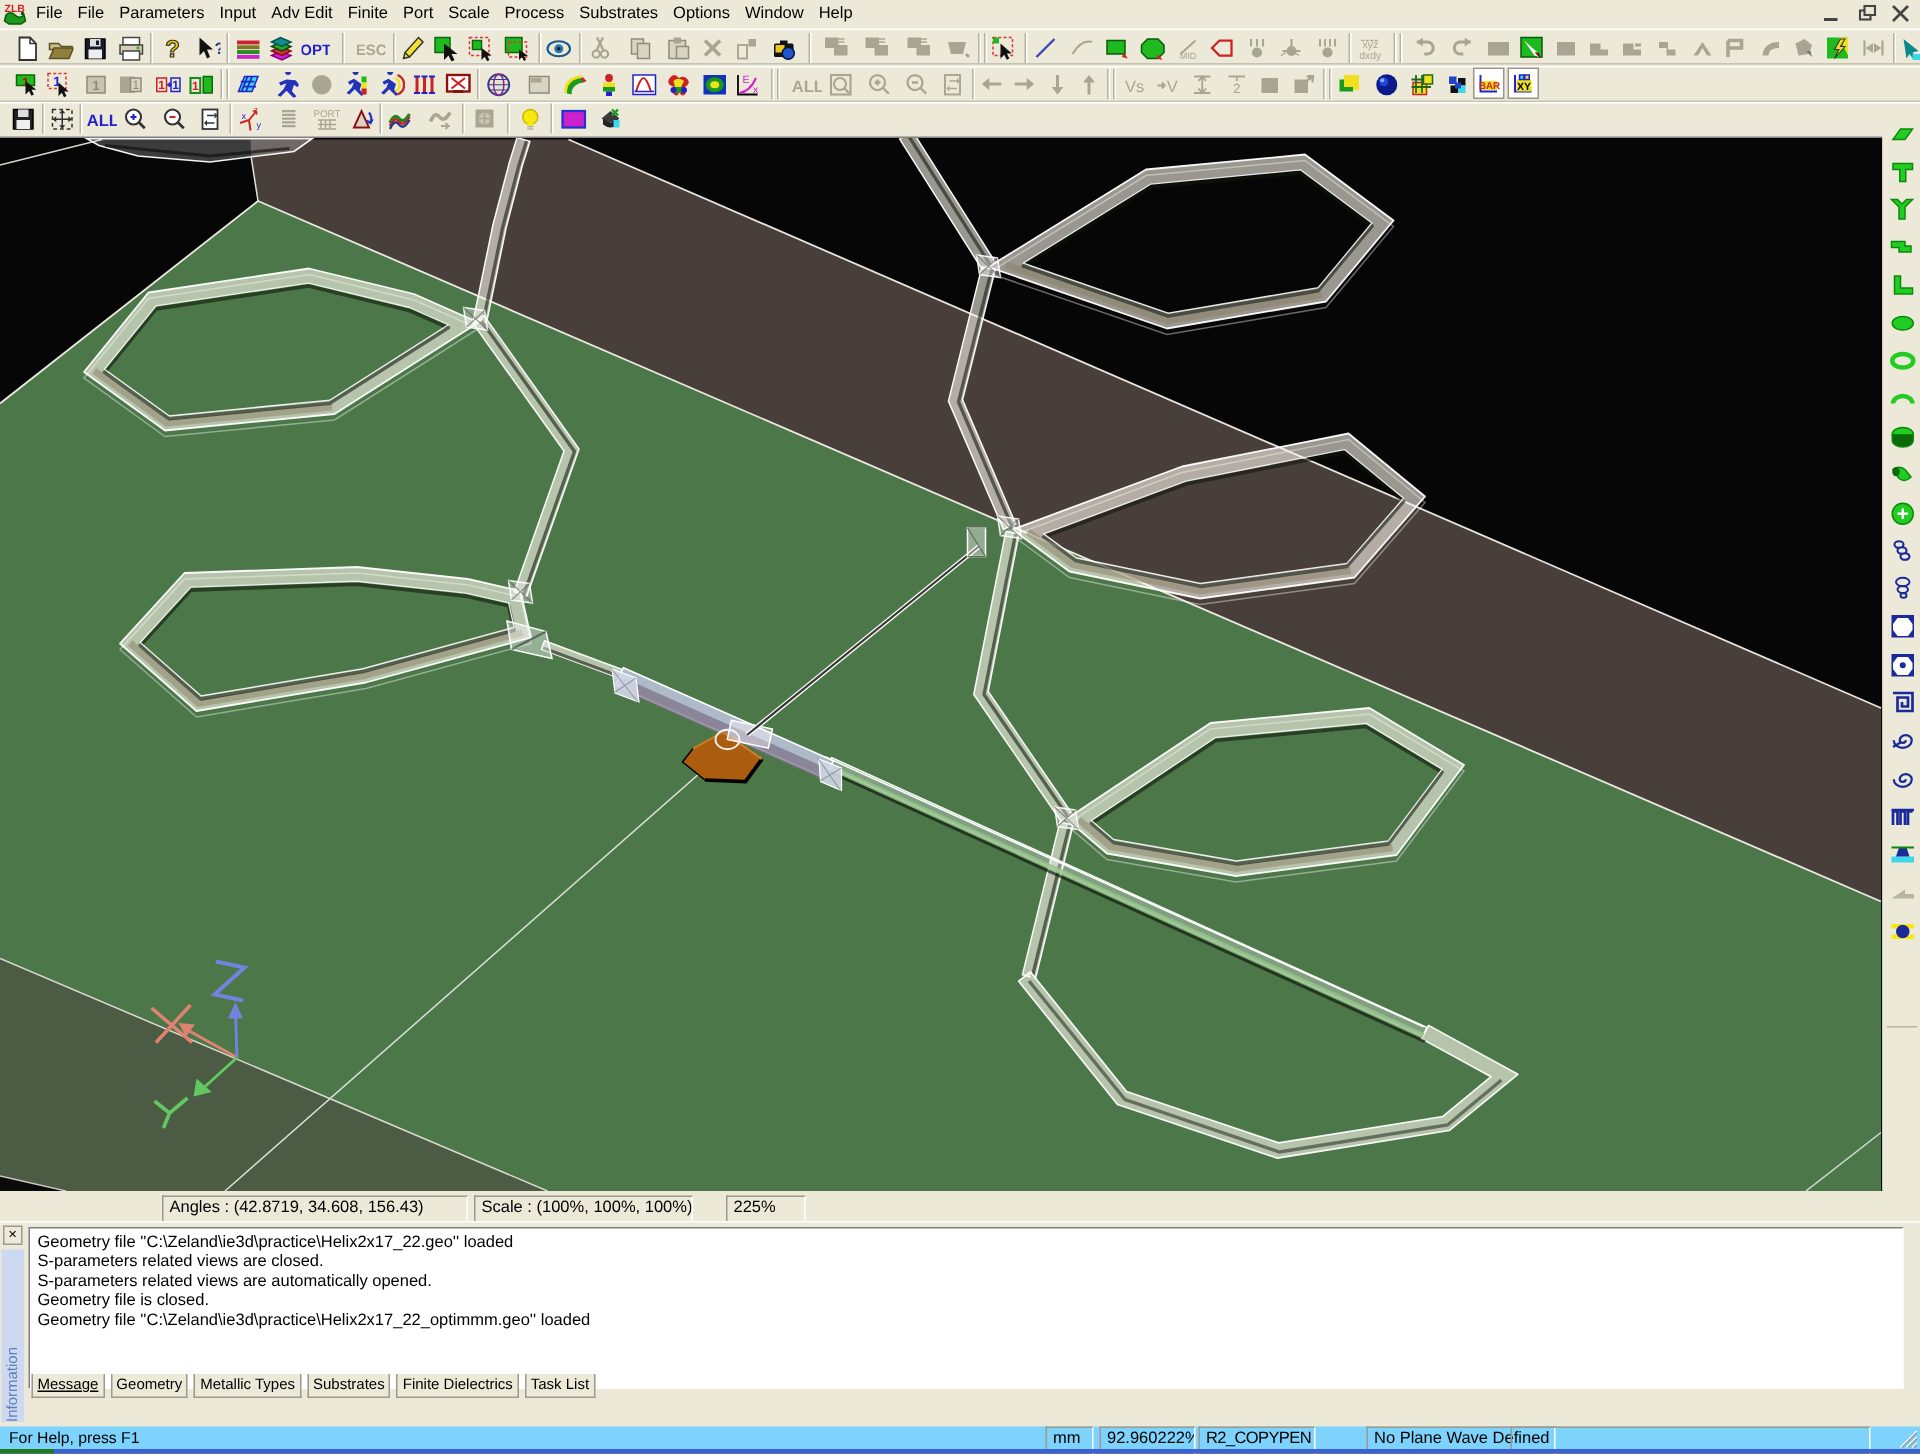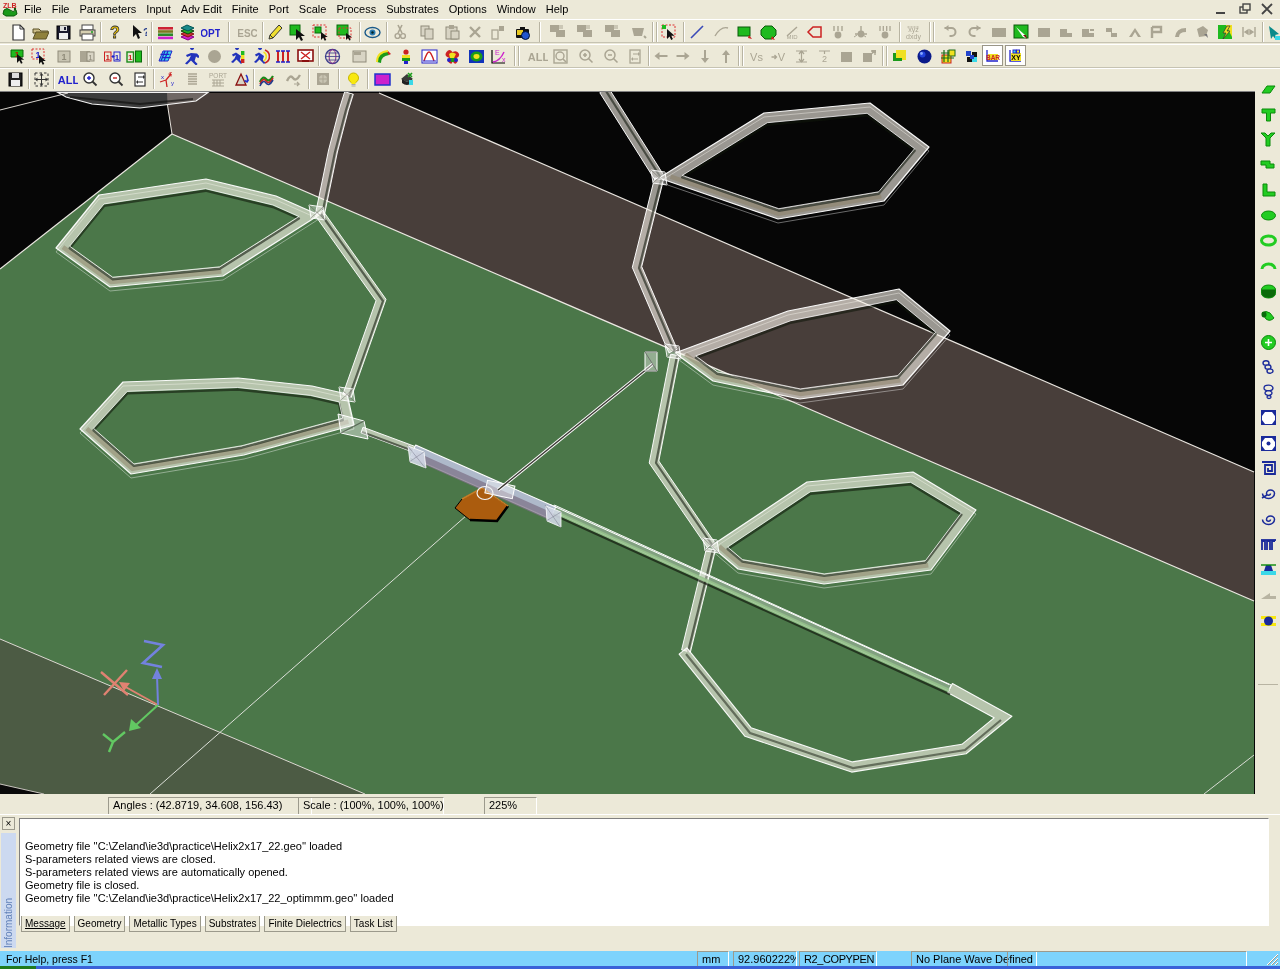--- a/index.html
+++ b/index.html
@@ -725,28 +725,28 @@
     <path d="M2,13 l9,-6 v3 h6 v3z" fill="#b8b4a2"></path>
   </svg>
 <svg style="position:absolute;left:1259px;top:611px" width="19" height="19" viewBox="0 0 19 19">
     <rect x="2" y="5" width="15" height="3" fill="#f8e810"></rect>
     <rect x="2" y="12" width="15" height="3" fill="#f8e810"></rect>
     <circle cx="9.5" cy="10" r="4.5" fill="#1a2a9a"></circle>
   </svg>
 <div style="position:absolute;left:1258px;top:684px;width:20px;height:1px;background:#b8b4a2"></div>
 
 <div class="sunk" style="left:108px;top:797px;width:204px;">Angles : (42.8719, 34.608, 156.43)</div>
-<div class="sunk" style="left:298px;top:797px;width:146px;">Scale : (100%, 100%, 100%)</div>
+<div class="sunk" style="left:316px;top:797px;width:146px;">Scale : (100%, 100%, 100%)</div>
 <div class="sunk" style="left:484px;top:797px;width:53px;">225%</div>
 
 <div style="position:absolute;left:0;top:814px;width:1280px;height:137px;background:#ece9d8;border-top:1px solid #fff">
   <div style="position:absolute;left:2px;top:2px;width:13px;height:13px;border:1px solid #9c9a8c;background:#ece9d8;font-size:10px;text-align:center;line-height:11px">×</div>
   <div style="position:absolute;left:1px;top:18px;width:15px;height:115px;background:#ccd9f0"></div>
   <div style="position:absolute;left:3px;top:133px;transform:rotate(-90deg);transform-origin:0 0;font-size:10px;color:#6080b8;white-space:nowrap">Information</div>
-  <div style="position:absolute;left:19px;top:3px;width:1250px;height:108px;background:#fff;border:1px solid;border-color:#808080 #fff #fff #808080;font-size:11px;color:#000;padding:21px 0 0 5px;line-height:13.1px">
+  <div style="position:absolute;left:19px;top:3px;width:1250px;height:108px;background:#fff;border:1px solid;border-color:#808080 #fff #fff #808080;font-size:11px;color:#000;padding:3px 0 0 5px;line-height:13.1px">
 Geometry file ''C:\Zeland\ie3d\practice\Helix2x17_22.geo'' loaded<br>
 S-parameters related views are closed.<br>
 S-parameters related views are automatically opened.<br>
 Geometry file is closed.<br>
 Geometry file ''C:\Zeland\ie3d\practice\Helix2x17_22_optimmm.geo'' loaded
   </div>
   <div style="position:absolute;left:21px;top:101px;font-size:0">
     <span style="display:inline-block;border:1px solid #9c9a8c;border-top:none;background:#ece9d8;padding:2px 3px 2px 3px;font-size:10px;text-decoration:underline">Message</span><span style="display:inline-block;border:1px solid #9c9a8c;border-top:none;background:#ece9d8;padding:2px 3px 2px 3px;margin-left:4px;font-size:10px">Geometry</span><span style="display:inline-block;border:1px solid #9c9a8c;border-top:none;background:#ece9d8;padding:2px 3px 2px 3px;margin-left:4px;font-size:10px">Metallic Types</span><span style="display:inline-block;border:1px solid #9c9a8c;border-top:none;background:#ece9d8;padding:2px 3px 2px 3px;margin-left:4px;font-size:10px">Substrates</span><span style="display:inline-block;border:1px solid #9c9a8c;border-top:none;background:#ece9d8;padding:2px 3px 2px 3px;margin-left:4px;font-size:10px">Finite Dielectrics</span><span style="display:inline-block;border:1px solid #9c9a8c;border-top:none;background:#ece9d8;padding:2px 3px 2px 3px;margin-left:4px;font-size:10px">Task List</span>
   </div>
 </div>

